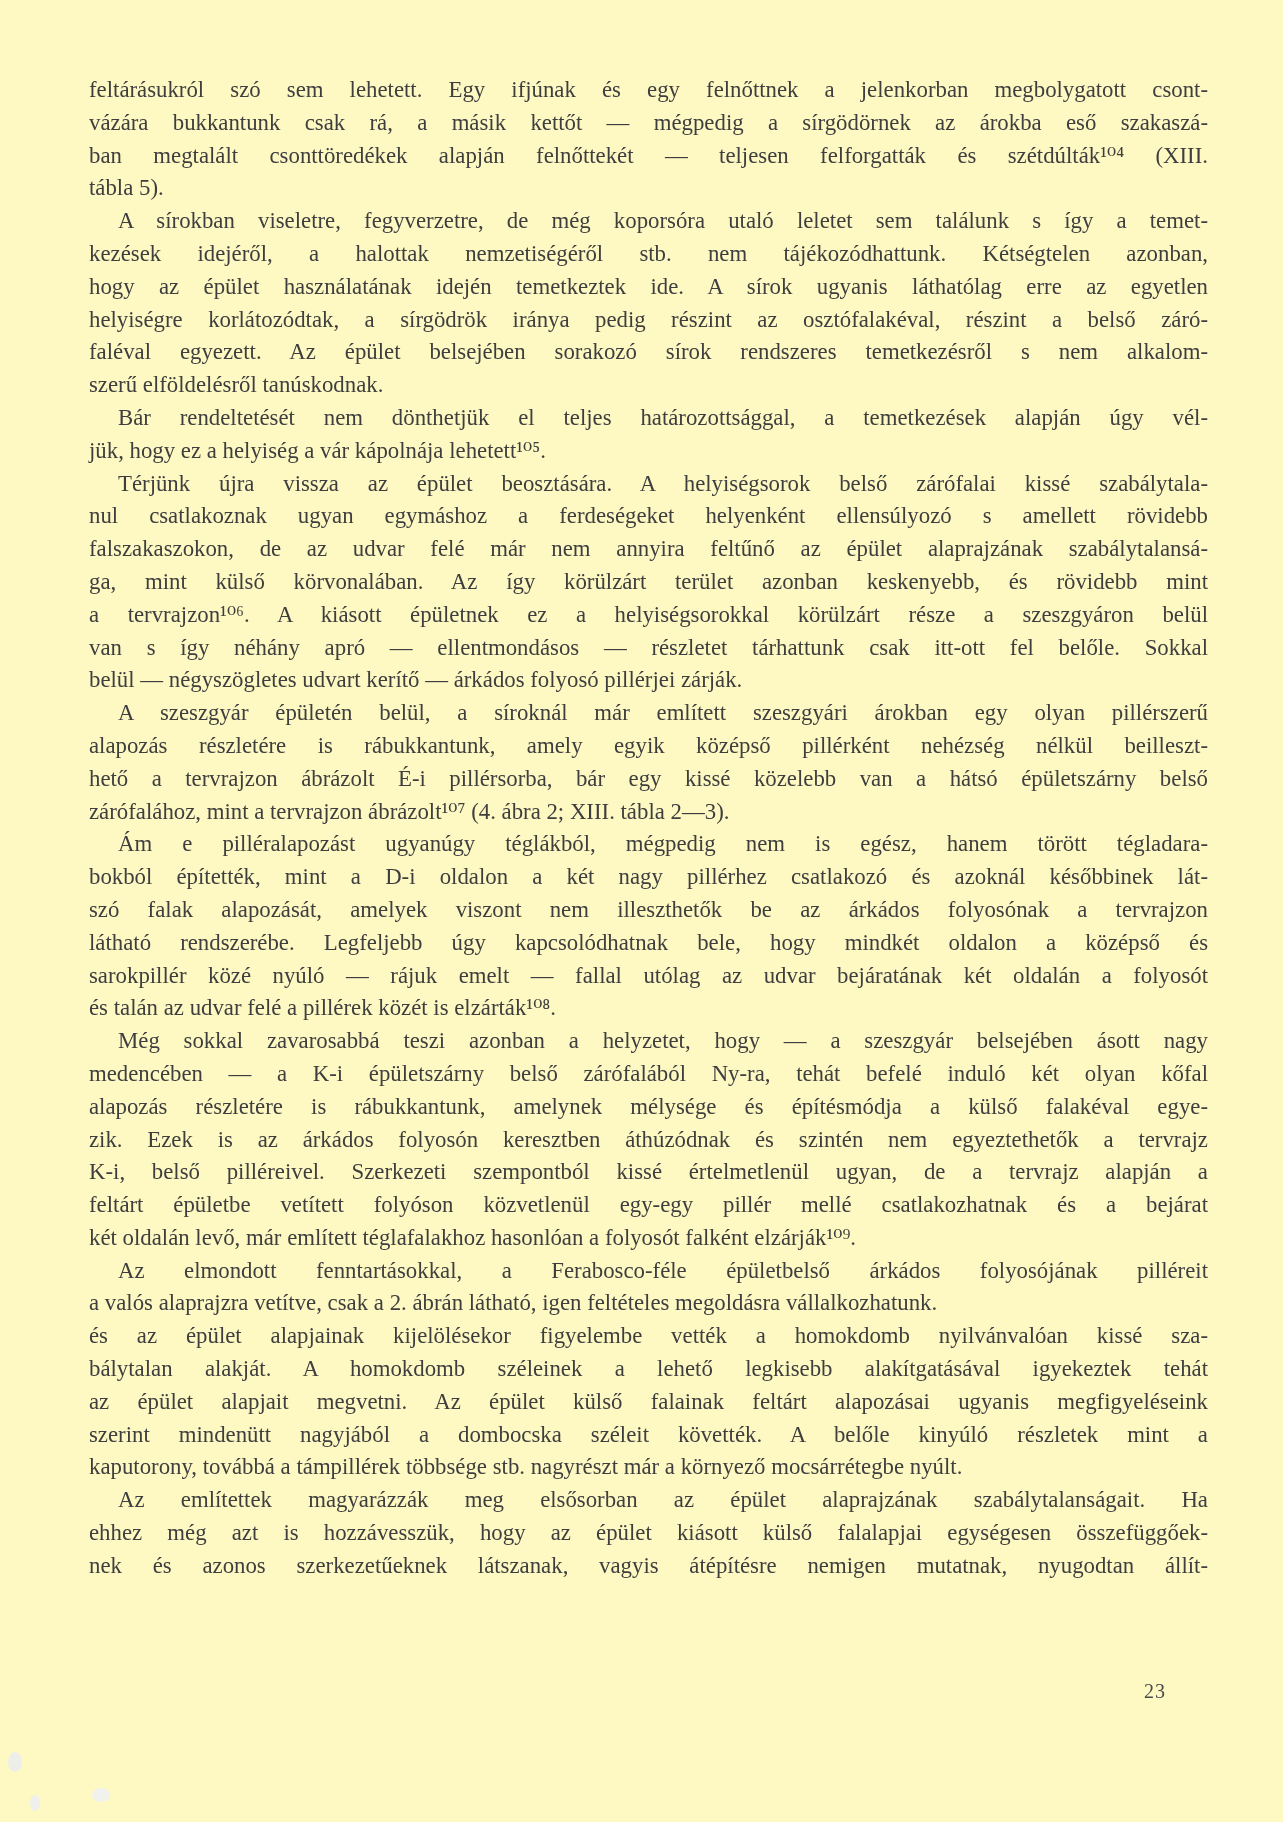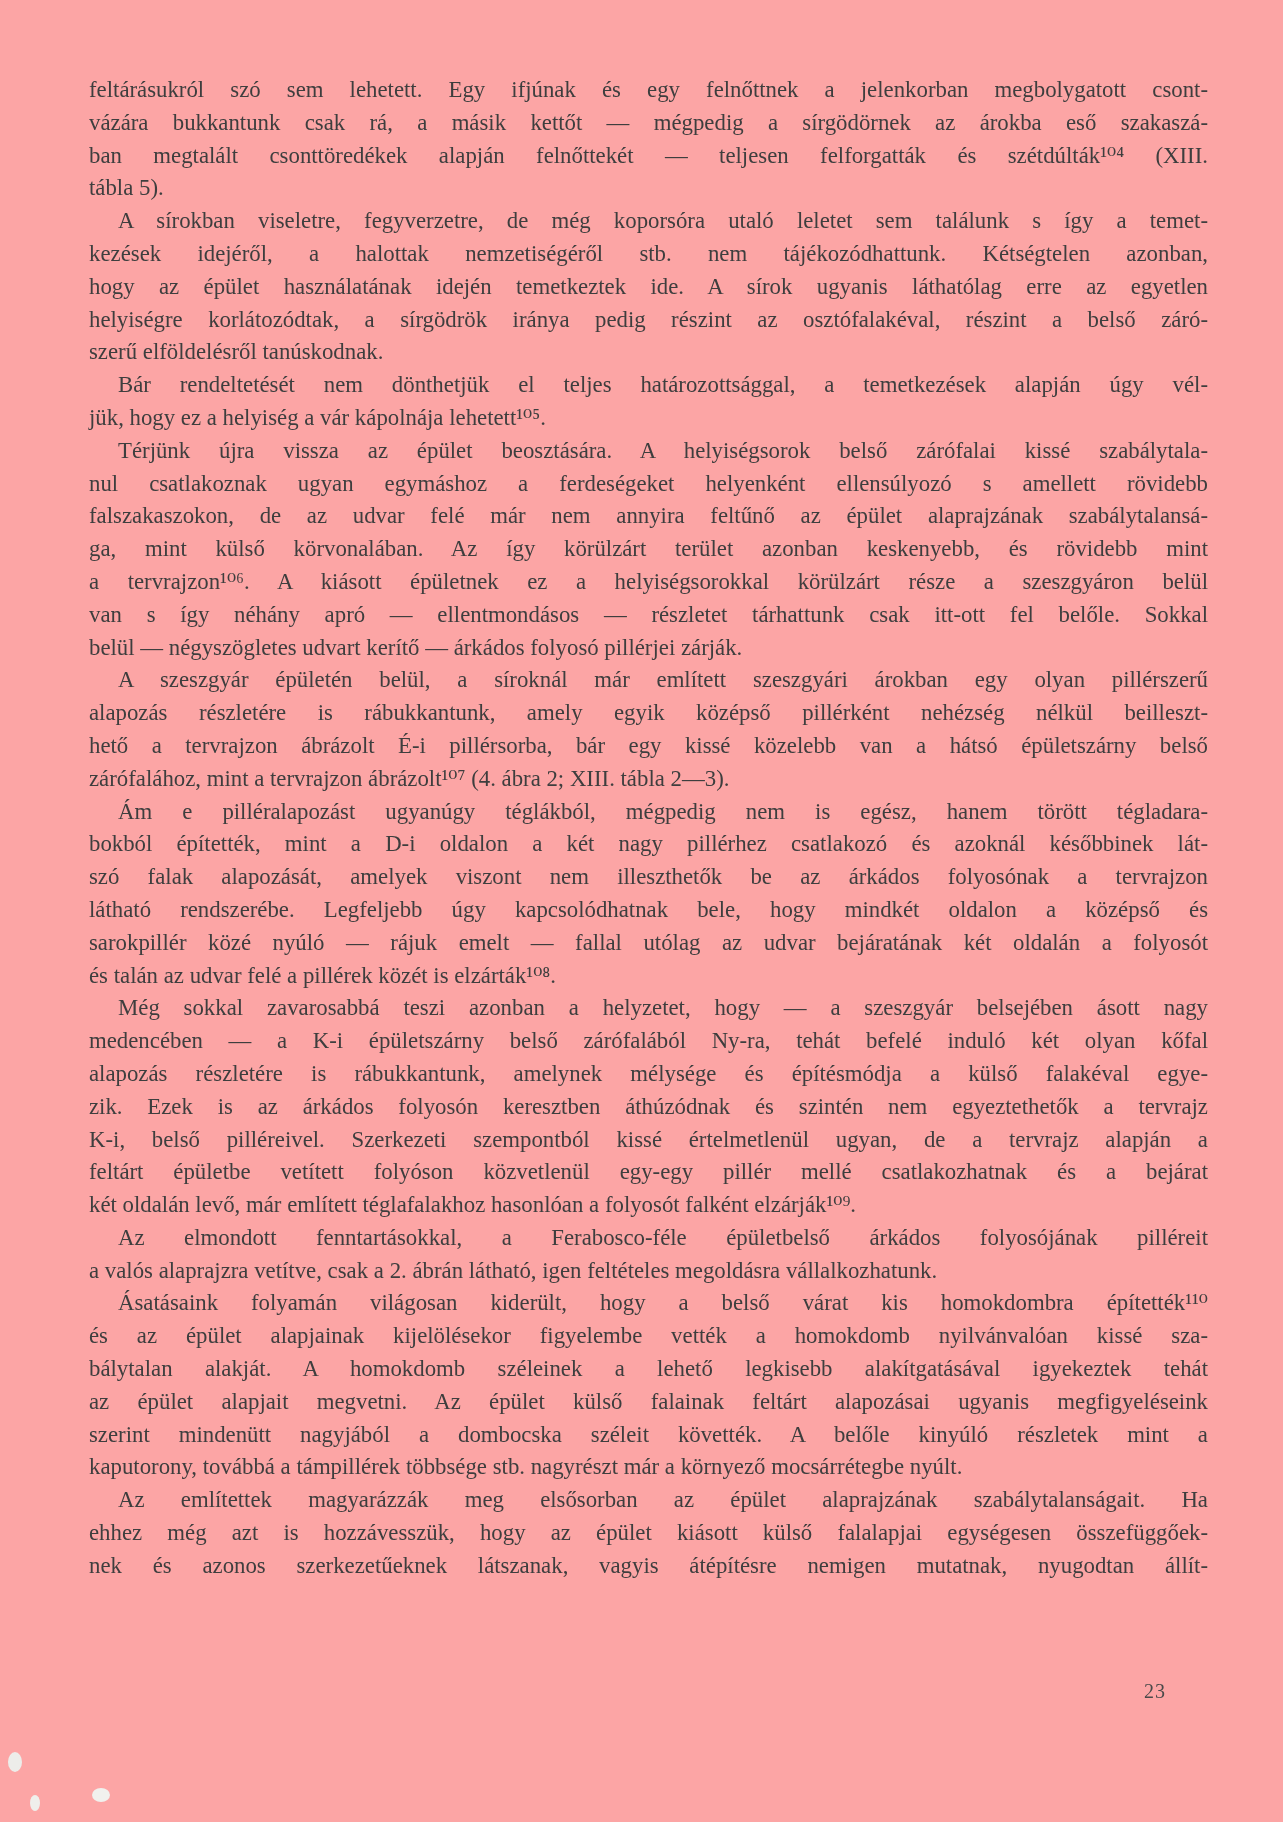--- a/index.html
+++ b/index.html
@@ -10,21 +10,21 @@
     width: 1283px;
     height: 1822px;
     position: relative;
     background: #fcfcfb;
     font-family: "Liberation Serif", "DejaVu Serif", serif;
     overflow: hidden;
   }
   .scan-page {
     position: absolute;
     inset: 0;
-    background: #fca5a5;
+    background: #fef9c3;
   }
   .speck {
     position: absolute;
     border-radius: 50%;
     background: #ededea;
   }
   .speck.s1 { left: 8px;  top: 1752px; width: 14px; height: 20px; }
   .speck.s2 { left: 92px;  top: 1788px; width: 18px; height: 14px; background:#f1f1ee; }
   .speck.s3 { left: 30px;  top: 1795px; width: 10px; height: 16px; background:#efefec; }
   .text-block {
@@ -67,20 +67,21 @@
         <div class="line">feltárásukról szó sem lehetett. Egy ifjúnak és egy felnőttnek a jelenkorban megbolygatott csont-</div>
         <div class="line">vázára bukkantunk csak rá, a másik kettőt — mégpedig a sírgödörnek az árokba eső szakaszá-</div>
         <div class="line">ban megtalált csonttöredékek alapján felnőttekét — teljesen felforgatták és szétdúlták¹⁰⁴ (XIII.</div>
         <div class="line end">tábla 5).</div>
       </div>
       <div class="paragraph">
         <div class="line indent">A sírokban viseletre, fegyverzetre, de még koporsóra utaló leletet sem találunk s így a temet-</div>
         <div class="line">kezések idejéről, a halottak nemzetiségéről stb. nem tájékozódhattunk. Kétségtelen azonban,</div>
         <div class="line">hogy az épület használatának idején temetkeztek ide. A sírok ugyanis láthatólag erre az egyetlen</div>
         <div class="line">helyiségre korlátozódtak, a sírgödrök iránya pedig részint az osztófalakéval, részint a belső záró-</div>
+        <div class="line">faléval egyezett. Az épület belsejében sorakozó sírok rendszeres temetkezésről s nem alkalom-</div>
         <div class="line end">szerű elföldelésről tanúskodnak.</div>
       </div>
       <div class="paragraph">
         <div class="line indent">Bár rendeltetését nem dönthetjük el teljes határozottsággal, a temetkezések alapján úgy vél-</div>
         <div class="line end">jük, hogy ez a helyiség a vár kápolnája lehetett¹⁰⁵.</div>
       </div>
       <div class="paragraph">
         <div class="line indent">Térjünk újra vissza az épület beosztására. A helyiségsorok belső zárófalai kissé szabálytala-</div>
         <div class="line">nul csatlakoznak ugyan egymáshoz a ferdeségeket helyenként ellensúlyozó s amellett rövidebb</div>
         <div class="line">falszakaszokon, de az udvar felé már nem annyira feltűnő az épület alaprajzának szabálytalansá-</div>
@@ -110,21 +111,20 @@
         <div class="line">zik. Ezek is az árkádos folyosón keresztben áthúzódnak és szintén nem egyeztethetők a tervrajz</div>
         <div class="line">K-i, belső pilléreivel. Szerkezeti szempontból kissé értelmetlenül ugyan, de a tervrajz alapján a</div>
         <div class="line">feltárt épületbe vetített folyóson közvetlenül egy-egy pillér mellé csatlakozhatnak és a bejárat</div>
         <div class="line end">két oldalán levő, már említett téglafalakhoz hasonlóan a folyosót falként elzárják¹⁰⁹.</div>
       </div>
       <div class="paragraph">
         <div class="line indent">Az elmondott fenntartásokkal, a Ferabosco-féle épületbelső árkádos folyosójának pilléreit</div>
         <div class="line end">a valós alaprajzra vetítve, csak a 2. ábrán látható, igen feltételes megoldásra vállalkozhatunk.</div>
       </div>
       <div class="paragraph">
-        <div class="line indent">Ásatásaink folyamán világosan kiderült, hogy a belső várat kis homokdombra építették¹¹⁰</div>
         <div class="line">és az épület alapjainak kijelölésekor figyelembe vették a homokdomb nyilvánvalóan kissé sza-</div>
         <div class="line">bálytalan alakját. A homokdomb széleinek a lehető legkisebb alakítgatásával igyekeztek tehát</div>
         <div class="line">az épület alapjait megvetni. Az épület külső falainak feltárt alapozásai ugyanis megfigyeléseink</div>
         <div class="line">szerint mindenütt nagyjából a dombocska széleit követték. A belőle kinyúló részletek mint a</div>
         <div class="line end">kaputorony, továbbá a támpillérek többsége stb. nagyrészt már a környező mocsárrétegbe nyúlt.</div>
       </div>
       <div class="paragraph">
         <div class="line indent">Az említettek magyarázzák meg elsősorban az épület alaprajzának szabálytalanságait. Ha</div>
         <div class="line">ehhez még azt is hozzávesszük, hogy az épület kiásott külső falalapjai egységesen összefüggőek-</div>
         <div class="line">nek és azonos szerkezetűeknek látszanak, vagyis átépítésre nemigen mutatnak, nyugodtan állít-</div>

